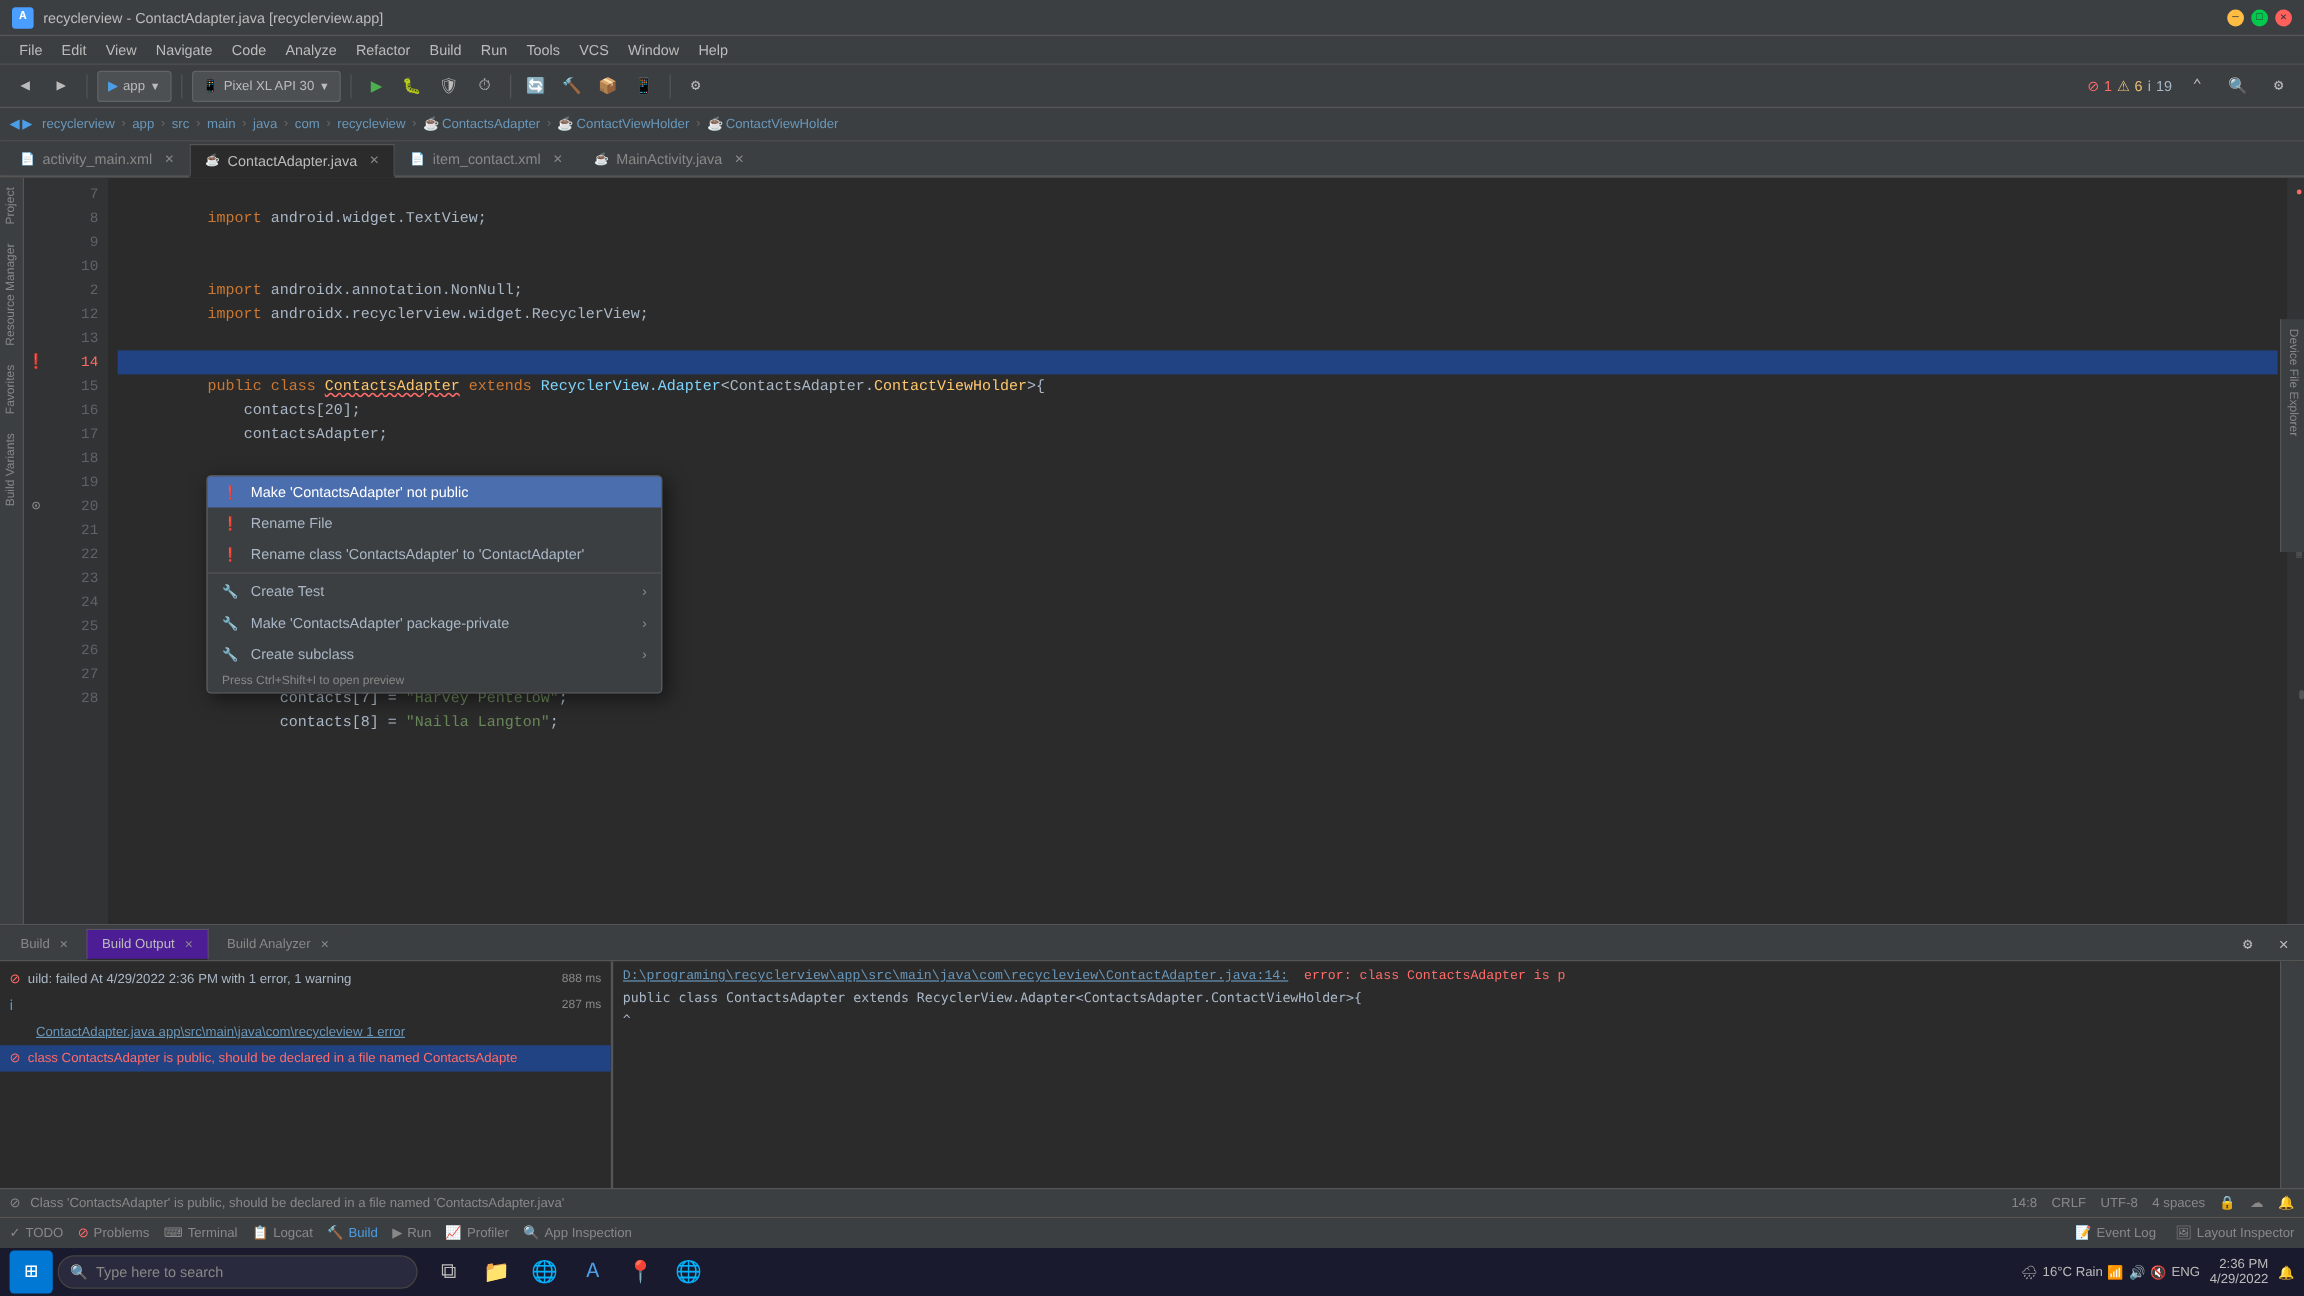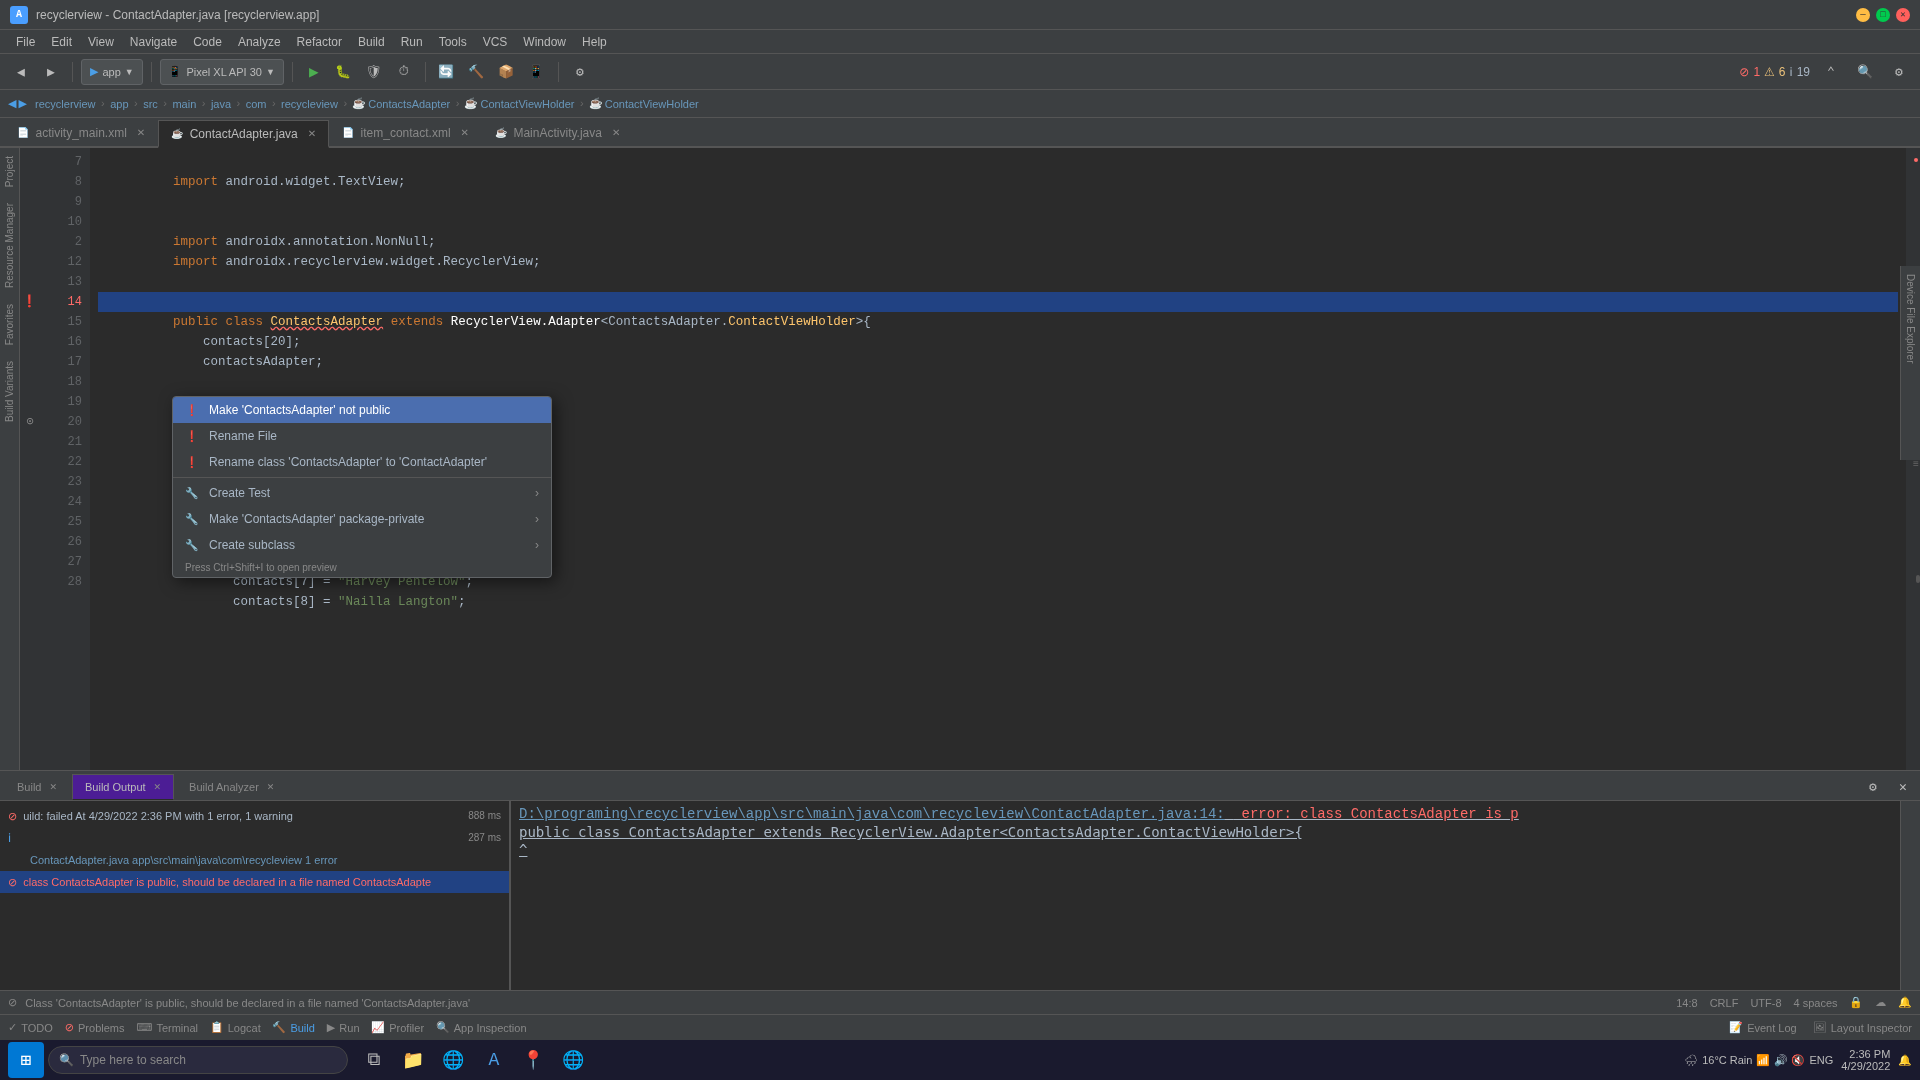--- a/index.html
+++ b/index.html
@@ -271,35 +271,34 @@
       width: 510px;
       border-right: 1px solid #555;
       overflow: hidden;
       padding: 4px 0;
       font-size: 11px;
       font-family: Arial, sans-serif;
     }
     .build-right {
       flex: 1;
       padding: 4px 8px;
-      font-size: 14px;
+      font-size: 11px;
       overflow: hidden;
-      text-decoration: underline;
     }
 
     .build-line {
       padding: 2px 8px;
       display: flex; align-items: flex-start; gap: 6px;
       line-height: 18px;
     }
     .build-line.selected { background: #214283; }
     .build-err-icon { color: #ff6b68; font-size: 11px; flex-shrink: 0; }
     .build-text { color: #a9b7c6; }
     .build-gray { color: #888; }
-    .build-link { color: #6897bb; cursor: pointer; }
+    .build-link { color: #6897bb; text-decoration: underline; cursor: pointer; }
 
     .build-right-line { line-height: 18px; color: #a9b7c6; white-space: nowrap; overflow: hidden; text-overflow: ellipsis; }
     .build-right-line .path { color: #6897bb; text-decoration: underline; }
     .build-right-line .err { color: #ff6b68; }
 
     
     .status-bar {
       height: 24px;
       background: #3c3f41;
       border-top: 1px solid #555;
@@ -654,21 +653,21 @@
         <div class="code-line">
           <span class="kw">import</span> <span style="color:#a9b7c6">androidx.annotation.NonNull</span><span>;</span>
         </div>
         <div class="code-line">
           <span class="kw">import</span> <span style="color:#a9b7c6">androidx.recyclerview.widget.RecyclerView</span><span>;</span>
         </div>
         <div class="code-line">&nbsp;</div>
         <div class="code-line">&nbsp;</div>
 
         <div class="code-line highlighted" style="position:relative;">
-          <span class="kw">public</span> <span class="kw">class</span> <span class="cls err-underline">ContactsAdapter</span> <span class="kw">extends</span> <span style="color:#ffffff">RecyclerView.Adapter</span><span>&lt;</span><span style="color:#a9b7c6">ContactsAdapter</span><span>.</span><span class="cls">ContactViewHolder</span><span>&gt;{</span>
+          <span class="kw">public</span> <span class="kw">class</span> <span class="cls err-underline">ContactsAdapter</span> <span class="kw">extends</span> <span style="color:#7dd3fc">RecyclerView.Adapter</span><span>&lt;</span><span style="color:#a9b7c6">ContactsAdapter</span><span>.</span><span class="cls">ContactViewHolder</span><span>&gt;{</span>
         </div>
 
         <div class="context-menu">
           <div class="ctx-item">
             <span class="ctx-item-icon">❗</span>
             <span>Make 'ContactsAdapter' not public</span>
           </div>
           <div class="ctx-item">
             <span class="ctx-item-icon">❗</span>
             <span>Rename File</span>

